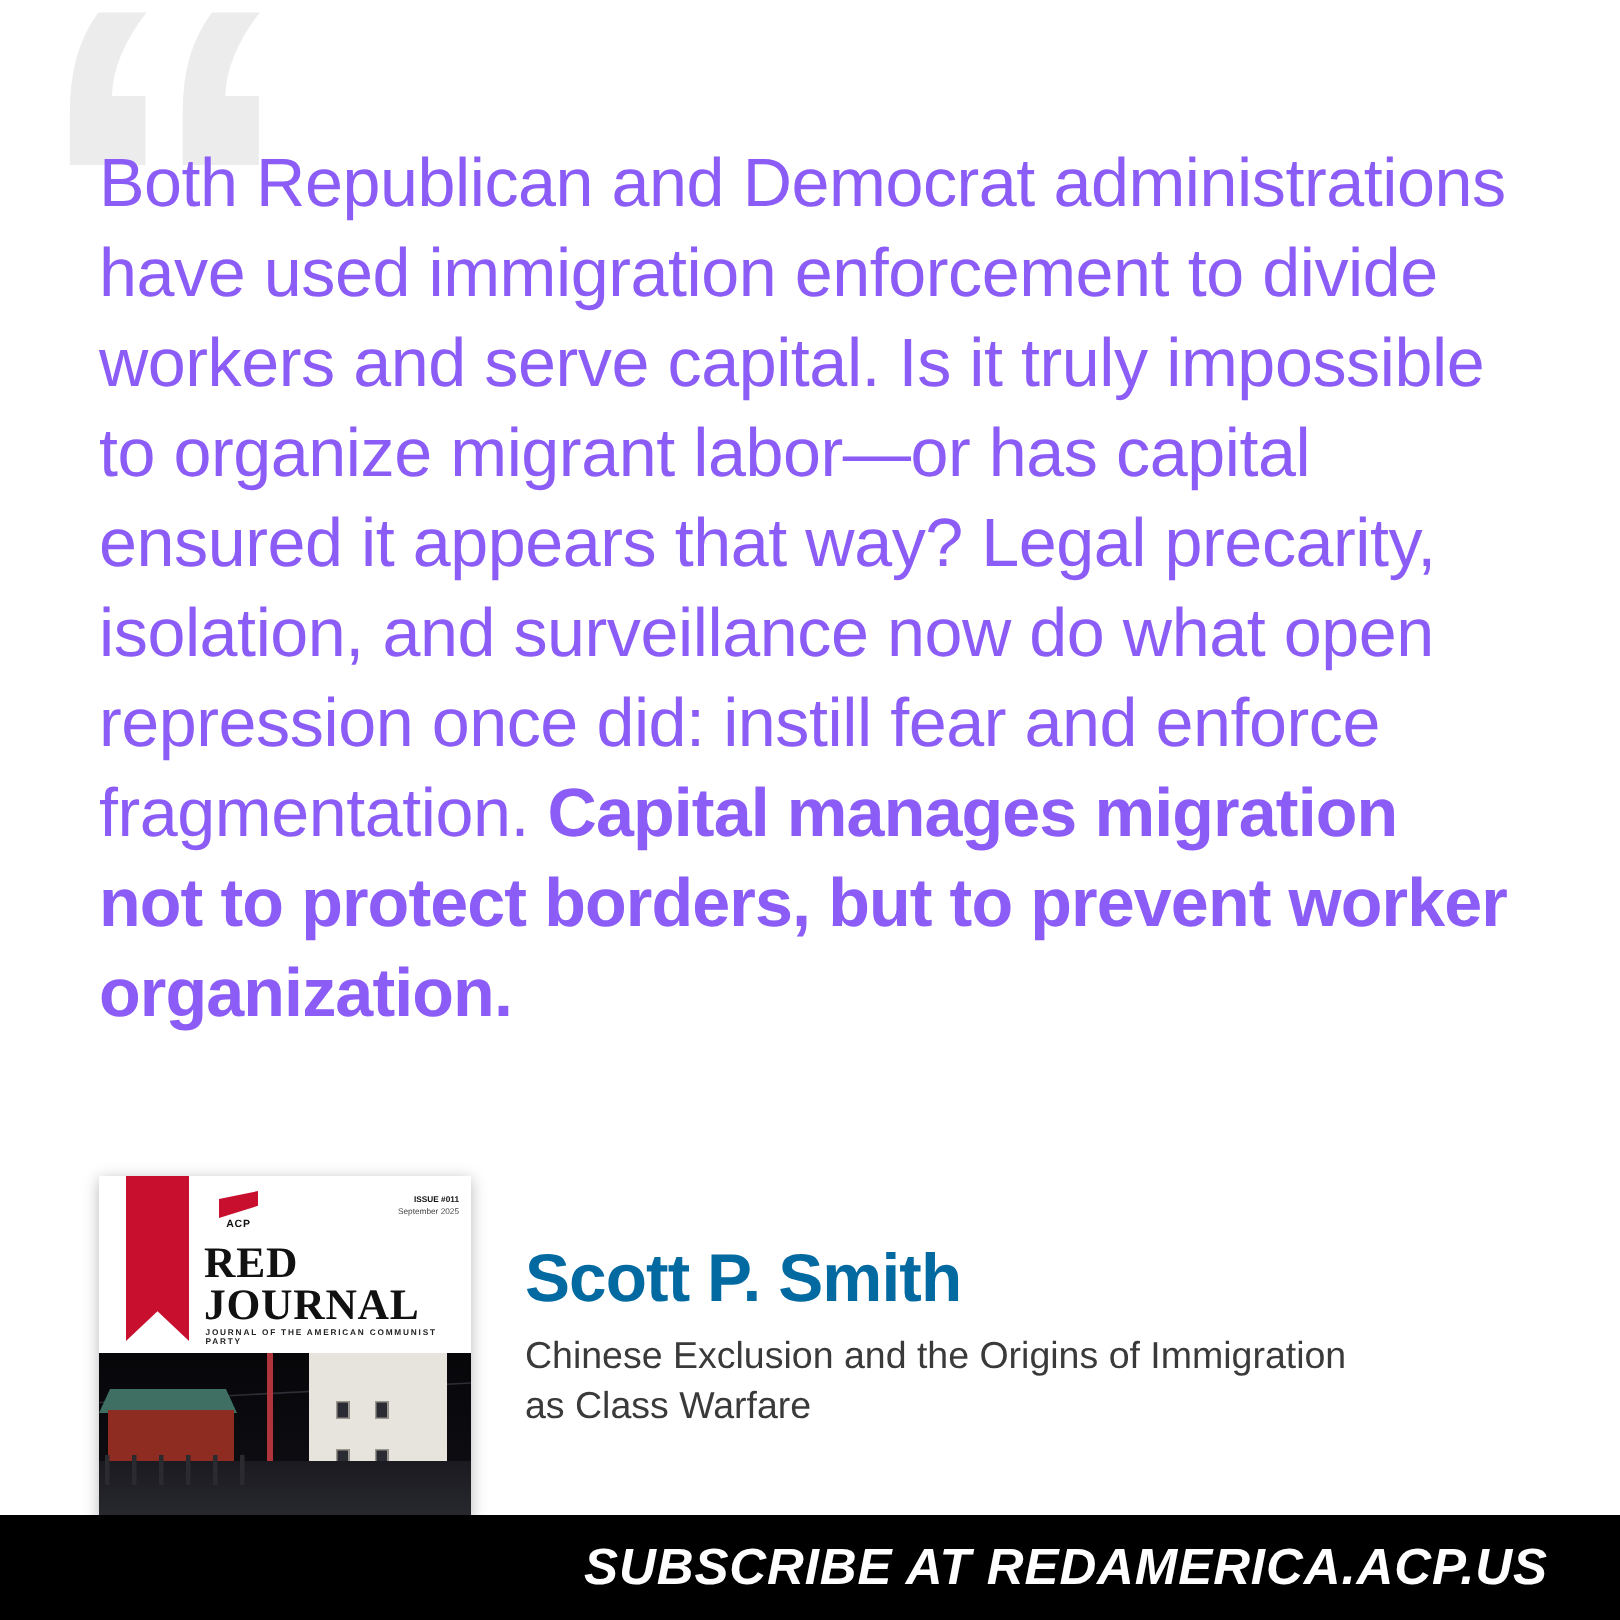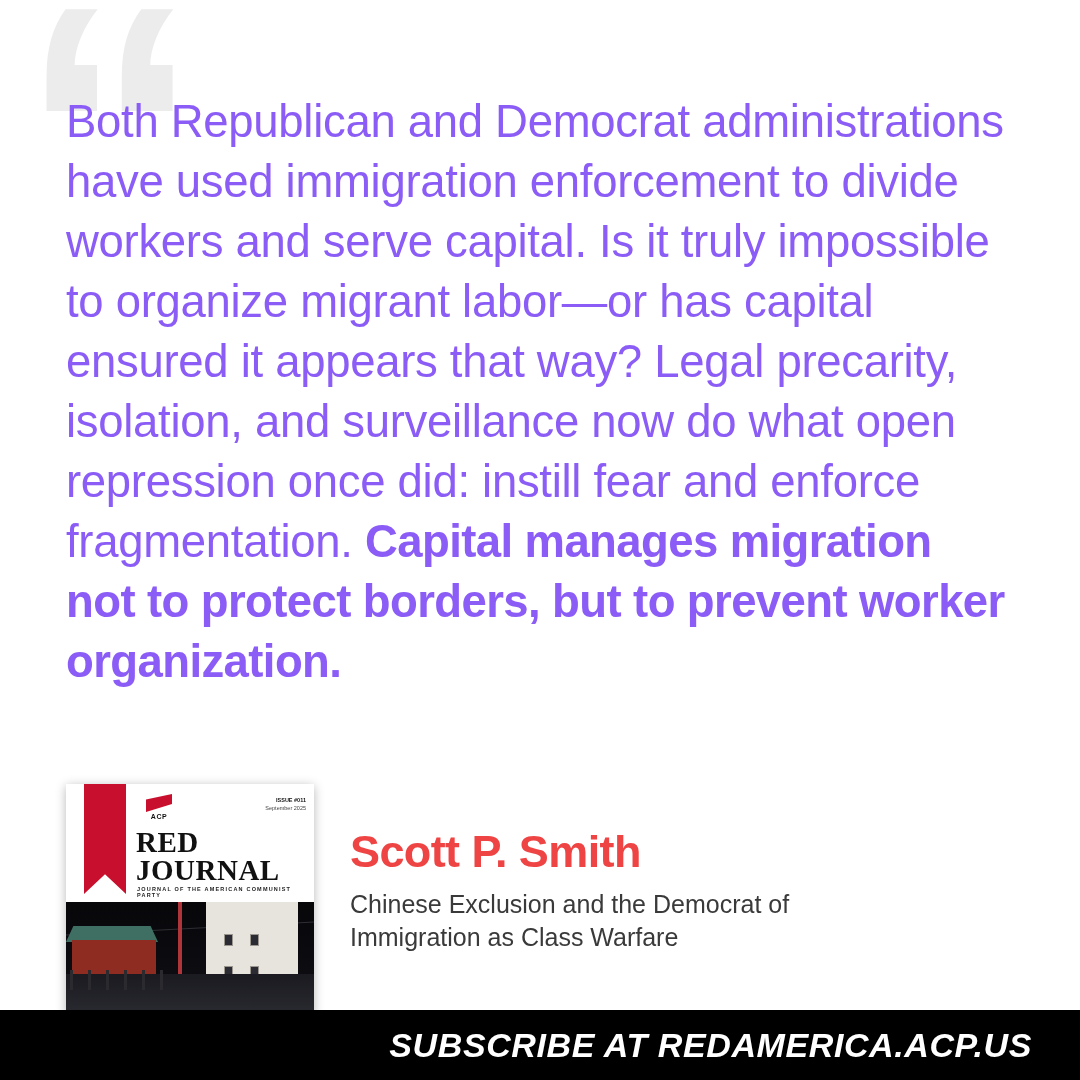--- a/index.html
+++ b/index.html
@@ -201,21 +201,21 @@
   }
   .art-fence span {
     position:absolute; bottom:0; width:3px; height:20px; background:#2a2a2f;
   }
 
   
   .author-block { padding-top: 42px; }
   .author-name {
     font-size: 45px;
     font-weight: 700;
-    color: #ef4444;
+    color: #0369a1;
     letter-spacing: -0.6px;
     line-height: 52px;
   }
   .article-title {
     margin-top: 10px;
     font-size: 25px;
     line-height: 33px;
     color: #3a3a3a;
     font-weight: 400;
     max-width: 560px;
@@ -293,21 +293,21 @@
             <span style="left:40px;"></span>
             <span style="left:58px;"></span>
             <span style="left:76px;"></span>
             <span style="left:94px;"></span>
         </div>
       </div>
     </div>
 
     <div class="author-block">
       <div class="author-name">Scott P. Smith</div>
-      <div class="article-title">Chinese Exclusion and the Democrat of Immigration as Class Warfare</div>
+      <div class="article-title">Chinese Exclusion and the Origins of Immigration as Class Warfare</div>
     </div>
 
   </div>
 
   <div class="footer">
     <div class="footer-text">SUBSCRIBE AT REDAMERICA.ACP.US</div>
   </div>
 
 </div>
 

